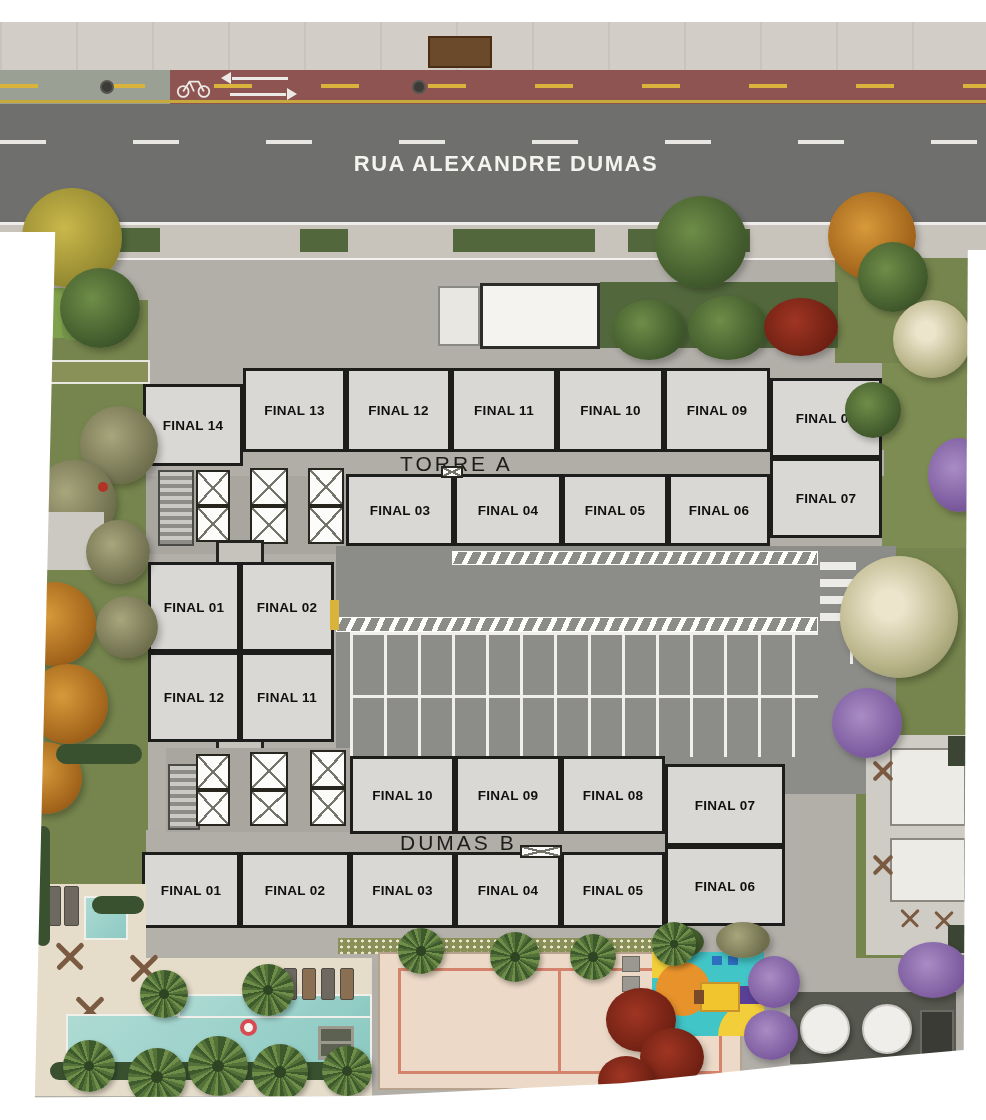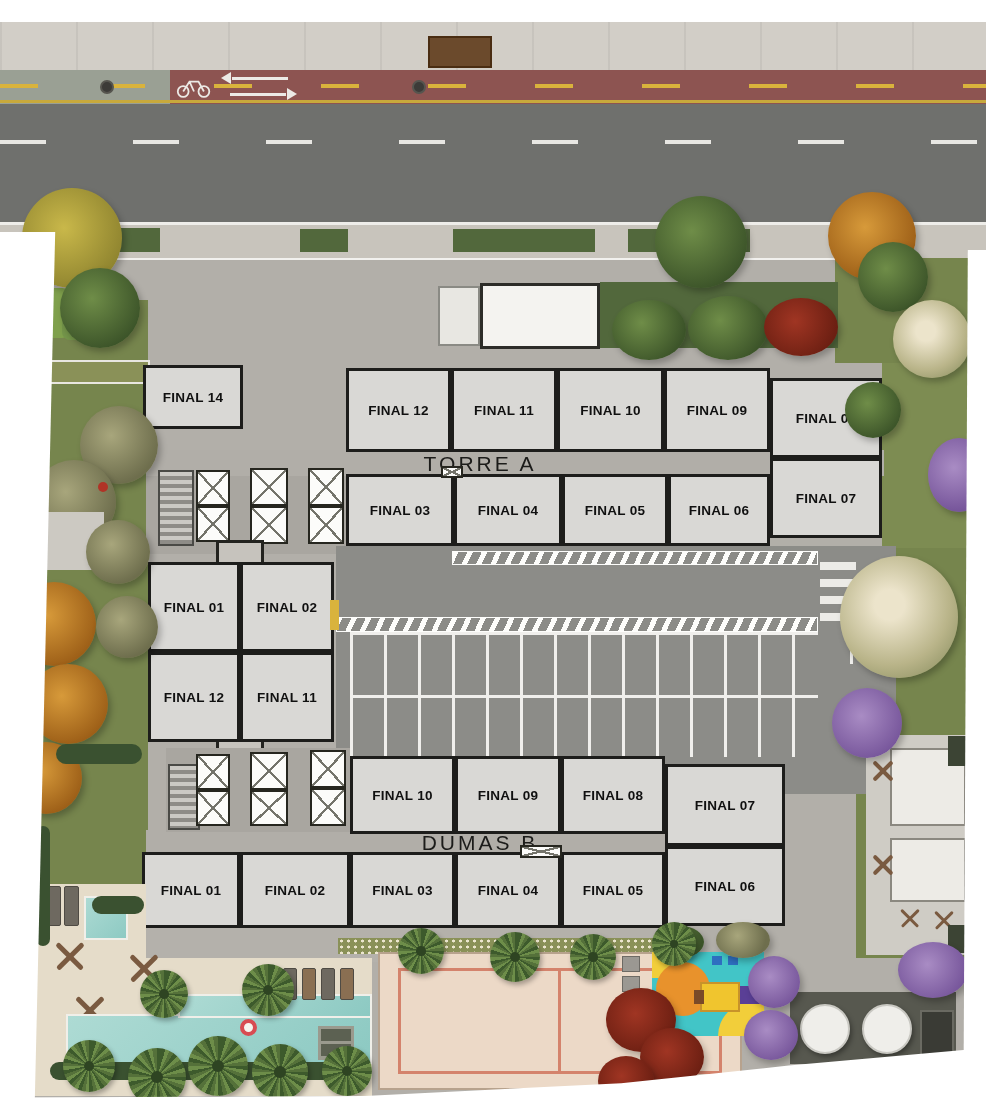--- a/index.html
+++ b/index.html
@@ -21,21 +21,21 @@
   
   .concrete{background:#b2afa9}
   .lawn{background:#76854d}
   .lawn2{background:#7d8c52}
   .hedge{background:#52683c}
   .dhedge{background:#3a5130;border-radius:10px}
   .unit{background:#d9d8d5;border:3px solid #1d1d1b;display:flex;align-items:center;justify-content:center;
         font-weight:bold;font-size:13.5px;color:#101010;letter-spacing:.3px;white-space:nowrap}
   .corridor{background:#b1aea8}
   .lobby{background:#a9a6a0}
-  .tower-label{font-size:21px;color:#1c1c1a;letter-spacing:3px;text-align:center;font-weight:normal}
+  .tower-label{font-size:21px;color:#1c1c1a;letter-spacing:3px;text-align:left;font-weight:normal}
   .xbox{background:#fcfcfa;border:2px solid #26261f;
     background-image:
       linear-gradient(to top right,transparent calc(50% - 1.1px),#74746b calc(50% - 1.1px),#74746b calc(50% + 1.1px),transparent calc(50% + 1.1px)),
       linear-gradient(to bottom right,transparent calc(50% - 1.1px),#74746b calc(50% - 1.1px),#74746b calc(50% + 1.1px),transparent calc(50% + 1.1px))}
   .stairs{background:repeating-linear-gradient(180deg,#cbc9c4 0 4px,#8e8c87 4px 8px);border:2px solid #4a4a46}
   .stub{background:#c6c3bd;border:3px solid #23231f}
   
   .asphalt{background:#8c8c88}
   .hatch{background:repeating-linear-gradient(115deg,#fdfdfb 0 5px,#8b8b87 5px 13px);border:1px solid #fdfdfb}
   .prow{background-image:repeating-linear-gradient(90deg,#f0efec 0 3px,transparent 3px 34px);border-top:3px solid #f0efec}
@@ -84,20 +84,21 @@
         <path d="M8 18 L15 7 L25 7 L31 18 M15 7 L20 18 Z" fill="none" stroke="#eceae6" stroke-width="2"></path>
       </svg>
   </div>
   <div class="abs arr left" style="left:232px;top:77px;width:56px"></div>
   <div class="abs arr right" style="left:230px;top:93px;width:56px"></div>
   <div class="abs mh" style="left:100px;top:80px;width:14px;height:14px"></div>
   <div class="abs mh" style="left:412px;top:80px;width:14px;height:14px"></div>
 
   <div class="abs road" style="left:0;top:104px;width:986px;height:118px"></div>
   <div class="abs roaddash" style="left:0;top:140px;width:986px;height:4px"></div>
+  <div class="abs street-name" style="left:296px;top:151px;width:420px;height:28px">RUA ALEXANDRE DUMAS</div>
   <div class="abs" style="left:0;top:222px;width:986px;height:3px;background:#eeede9"></div>
 
   <div class="abs sidewalk" style="left:0;top:225px;width:986px;height:33px;background:#c8c4bc"></div>
   <div class="abs hedge" style="left:55px;top:228px;width:105px;height:24px"></div>
   <div class="abs hedge" style="left:300px;top:229px;width:48px;height:23px"></div>
   <div class="abs hedge" style="left:453px;top:229px;width:142px;height:23px"></div>
   <div class="abs hedge" style="left:628px;top:229px;width:122px;height:23px"></div>
 
   <div class="abs concrete" style="left:24px;top:258px;width:946px;height:840px;border-top:2px solid #f2f1ee"></div>
   <div class="abs lawn" style="left:26px;top:300px;width:122px;height:655px"></div>
@@ -108,21 +109,22 @@
   <div class="abs hedge" style="left:600px;top:282px;width:238px;height:66px"></div>
   <div class="abs" style="left:438px;top:286px;width:42px;height:60px;background:#e8e7e2;border:2px solid #8a8a84"></div>
   <div class="abs" style="left:480px;top:283px;width:120px;height:66px;background:#f4f3f0;border:3px solid #2c2c28"></div>
   <div class="abs" style="left:44px;top:360px;width:106px;height:24px;background:#8a9158;border:2px solid #e8e6e0"></div>
   <div class="abs" style="left:30px;top:288px;width:40px;height:50px;background:#7fa04c;border-radius:8px"></div>
   <div class="abs" style="left:62px;top:300px;width:34px;height:40px;background:#74954a;border-radius:8px"></div>
 
   <div class="abs corridor" style="left:146px;top:450px;width:738px;height:26px"></div>
   <div class="abs lobby" style="left:146px;top:476px;width:202px;height:78px"></div>
 
-  <div class="abs unit" style="left:143px;top:365px;width:100px;height:64px">FINAL 14</div>
+  <div class="abs unit" style="left:143px;top:384px;width:100px;height:82px">FINAL 14</div>
+  <div class="abs unit" style="left:243px;top:368px;width:103px;height:84px">FINAL 13</div>
   <div class="abs unit" style="left:346px;top:368px;width:105px;height:84px">FINAL 12</div>
   <div class="abs unit" style="left:451px;top:368px;width:106px;height:84px">FINAL 11</div>
   <div class="abs unit" style="left:557px;top:368px;width:107px;height:84px">FINAL 10</div>
   <div class="abs unit" style="left:664px;top:368px;width:106px;height:84px">FINAL 09</div>
   <div class="abs unit" style="left:770px;top:378px;width:112px;height:80px">FINAL 08</div>
   <div class="abs unit" style="left:346px;top:474px;width:108px;height:72px">FINAL 03</div>
   <div class="abs unit" style="left:454px;top:474px;width:108px;height:72px">FINAL 04</div>
   <div class="abs unit" style="left:562px;top:474px;width:106px;height:72px">FINAL 05</div>
   <div class="abs unit" style="left:668px;top:474px;width:102px;height:72px">FINAL 06</div>
   <div class="abs unit" style="left:770px;top:458px;width:112px;height:80px">FINAL 07</div>

